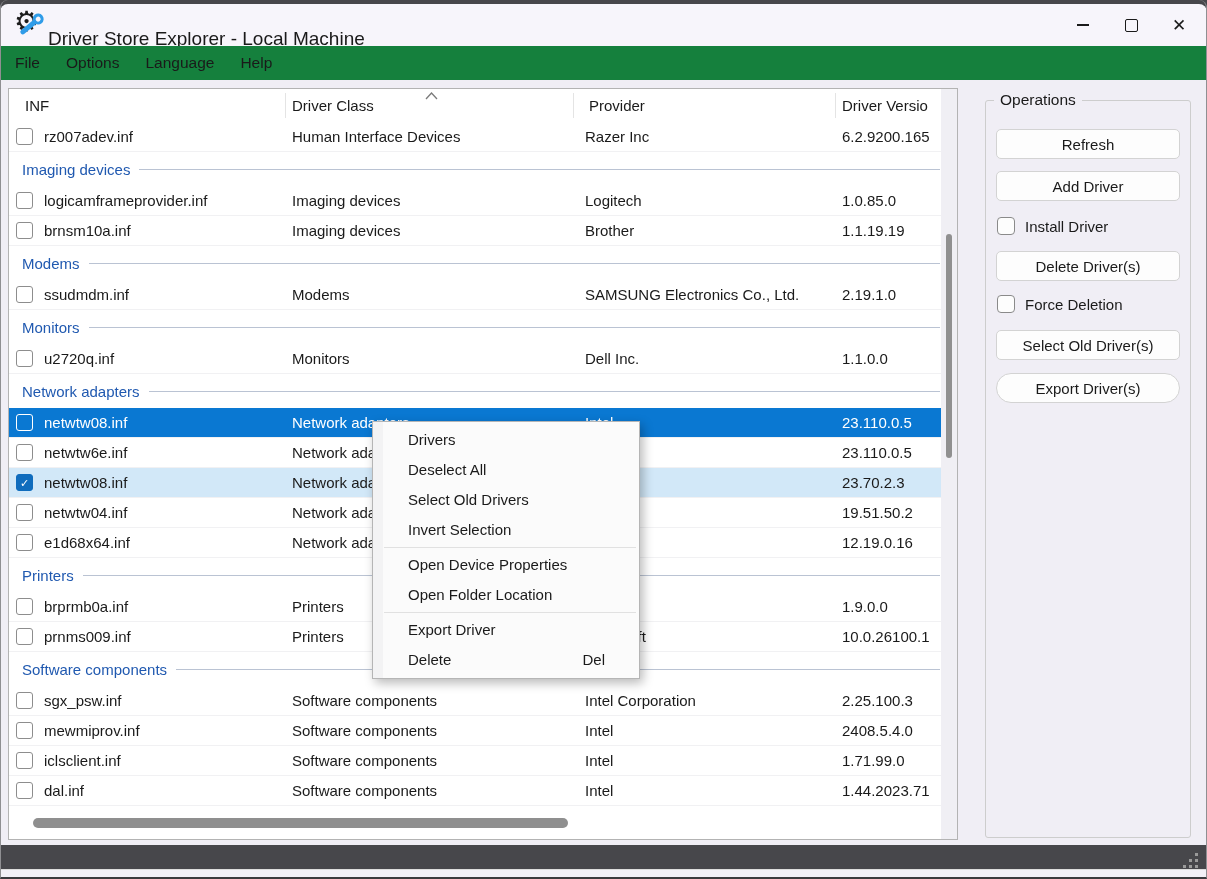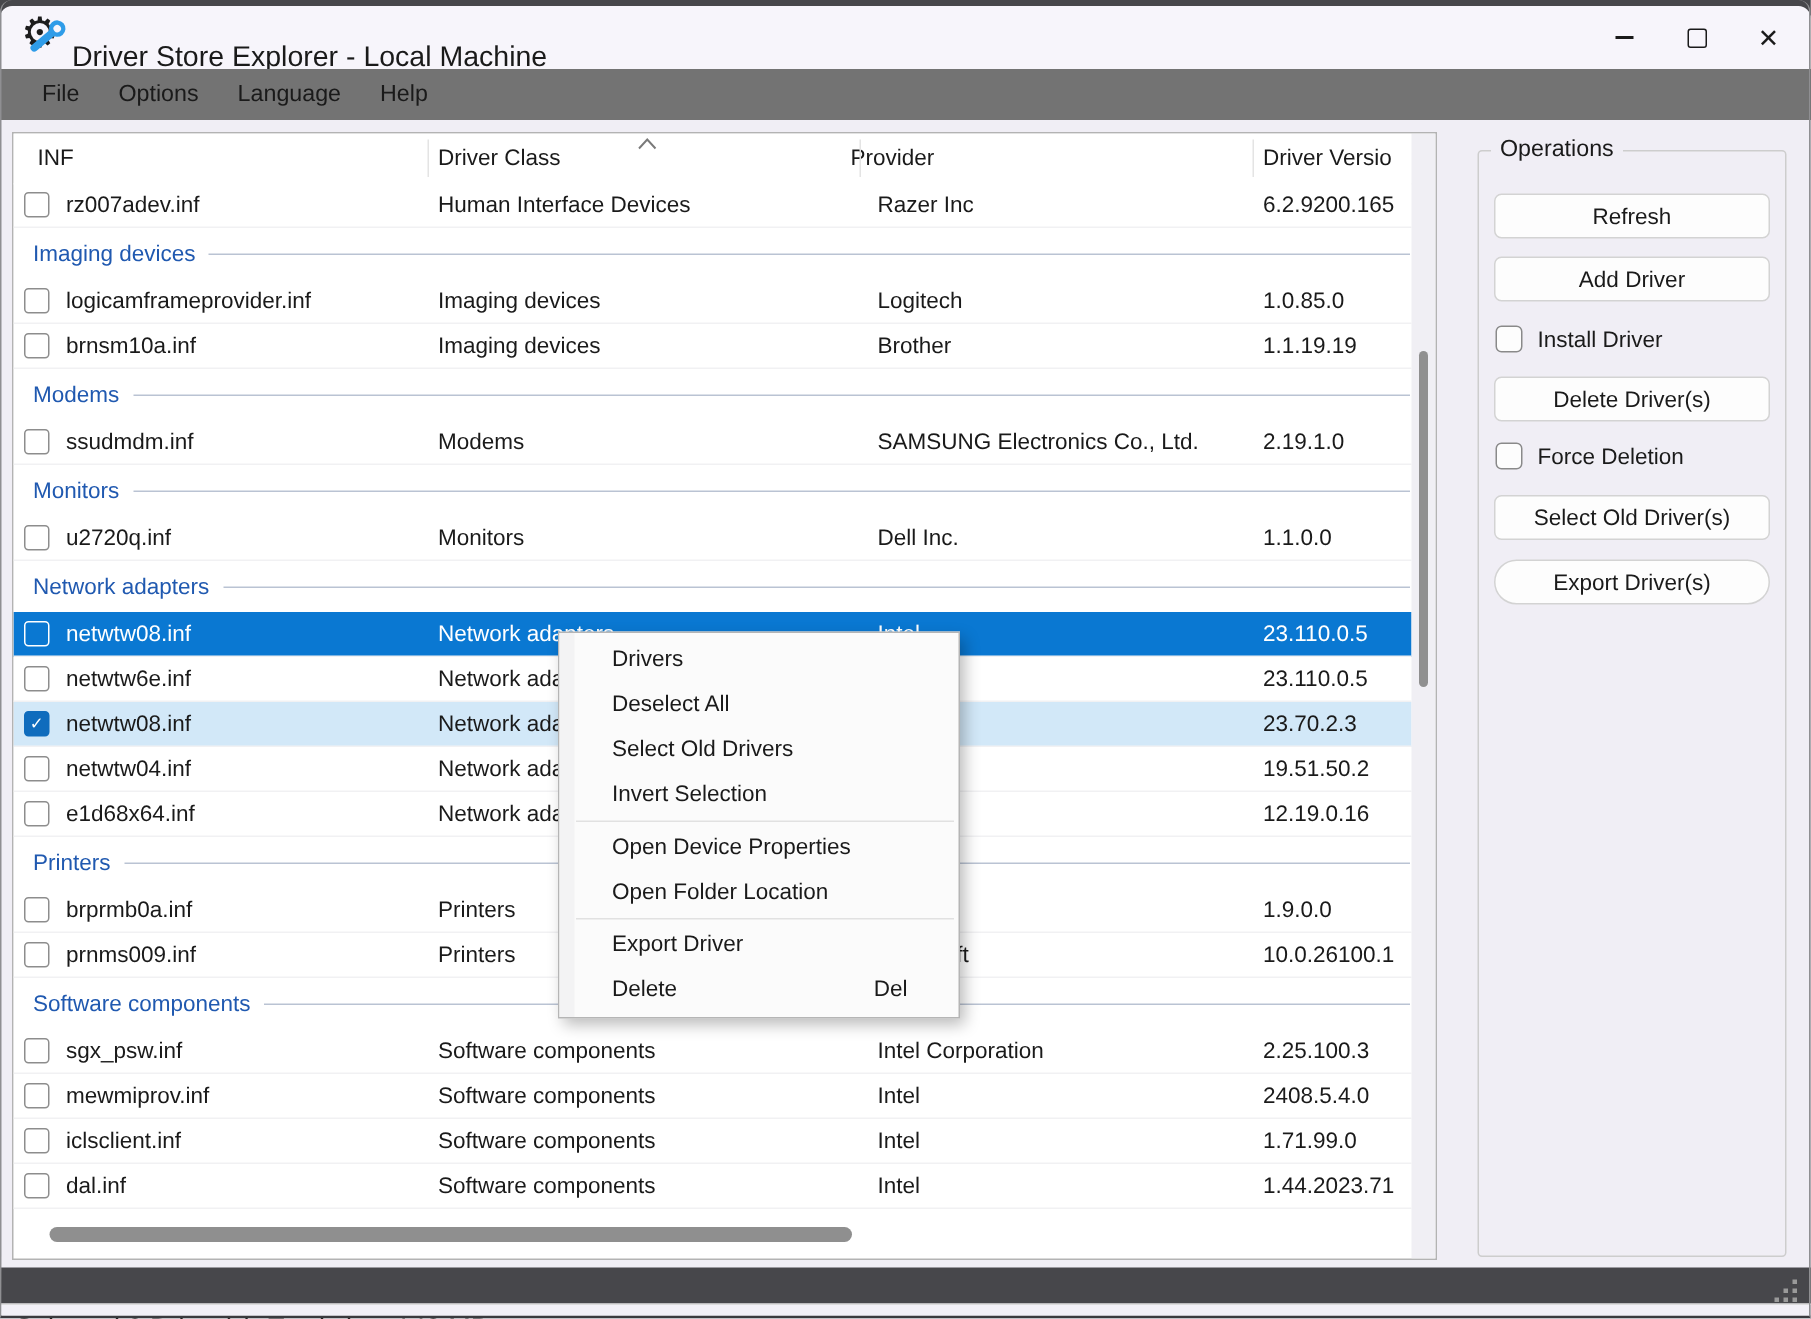--- a/index.html
+++ b/index.html
@@ -13,21 +13,21 @@
   #appicon .wrench{position:absolute;left:4px;top:13px;width:25px;height:5px;background:#2f9ce8;border-radius:3px;transform:rotate(-40deg);}
   #appicon .wrench:after{content:"";position:absolute;right:-3px;top:-3px;width:5px;height:5px;border:3px solid #2f9ce8;border-radius:50%;background:#f7f5fb;}
   #apptitle{position:absolute;left:48px;top:24px;font-size:19px;}
   #wincontrols{position:absolute;right:4px;top:0;height:42px;display:flex;}
   .wbtn{width:48px;height:42px;display:flex;align-items:center;justify-content:center;}
   .glyph-min{width:12px;height:2px;background:#1a1a1a;}
   .glyph-max{width:11px;height:11px;border:1.5px solid #1a1a1a;border-radius:2px;}
   .glyph-close{font-size:17px;line-height:17px;color:#1a1a1a;}
 
   
-  #menubar{position:absolute;left:0;right:0;top:46px;height:34px;background:#737373;display:flex;align-items:center;padding-left:15px;box-sizing:border-box;}
+  #menubar{position:absolute;left:0;right:0;top:46px;height:34px;background:#15803d;display:flex;align-items:center;padding-left:2px;box-sizing:border-box;}
   .menu-item{padding:5px 13px;font-size:15.5px;}
 
   
   #client{position:absolute;left:0;right:0;top:80px;height:765px;background:#f0eef5;}
 
   
   #listpanel{position:absolute;left:8px;top:88px;width:950px;height:752px;background:#fff;border:1px solid #b3b3b3;box-sizing:border-box;overflow:hidden;}
   #lheader{position:absolute;left:0;top:0;width:932px;height:33px;background:#fff;border-bottom:1px solid #ececec;}
   .hcell{position:absolute;top:0;height:33px;line-height:33px;font-size:15px;white-space:nowrap;}
   .hsep{position:absolute;top:4px;bottom:4px;width:1px;background:#e4e4e4;}
@@ -109,21 +109,21 @@
       <div class="menu-item">Language</div>
       <div class="menu-item">Help</div>
     </div>
 
   <div id="client"></div>
 
   <div id="listpanel">
     <div id="lheader">
       <div class="hcell" style="left:16px">INF</div>
       <div class="hcell" style="left:283px">Driver Class</div>
-      <div class="hcell" style="left:558px">Provider</div>
+      <div class="hcell" style="left:580px">Provider</div>
       <div class="hcell" style="left:833px">Driver Versio</div>
       <div class="hsep" style="left:276px"></div>
       <div class="hsep" style="left:564px"></div>
       <div class="hsep" style="left:826px"></div>
       <svg id="sorticon" width="15" height="9">
         <polyline points="2,8 7.5,2 13,8" fill="none" stroke="#7a7a7a" stroke-width="1.3"></polyline>
       </svg>
     </div>
     <div id="rows">
         <div class="row driver">

